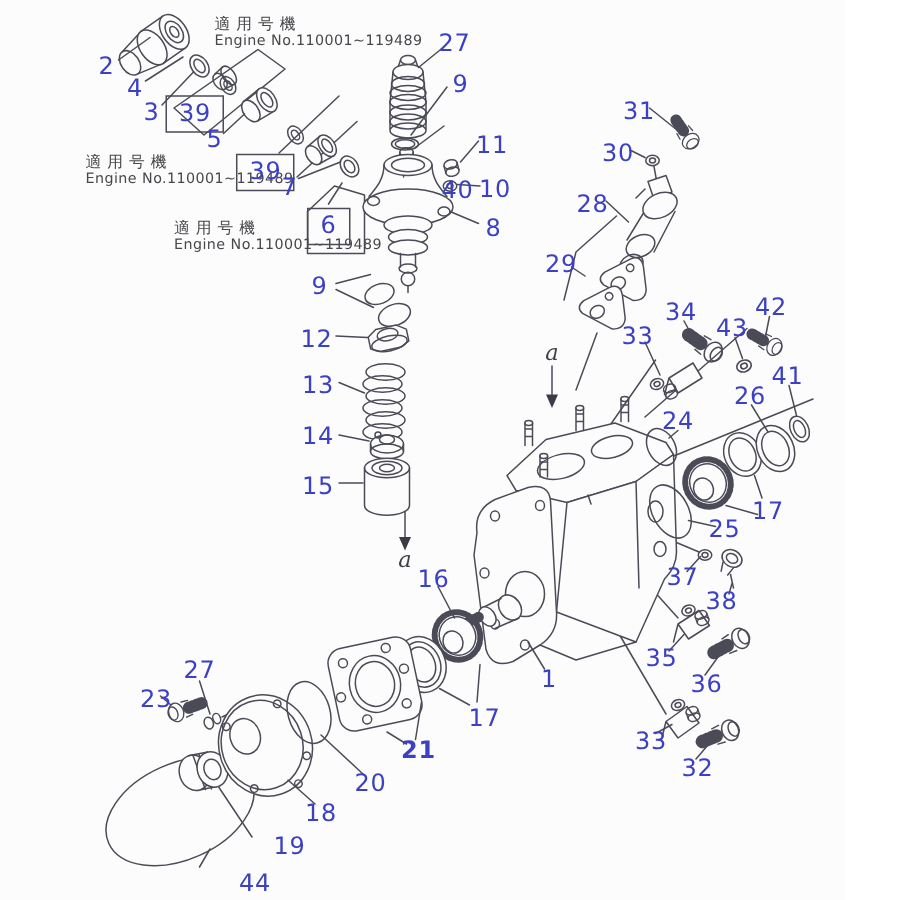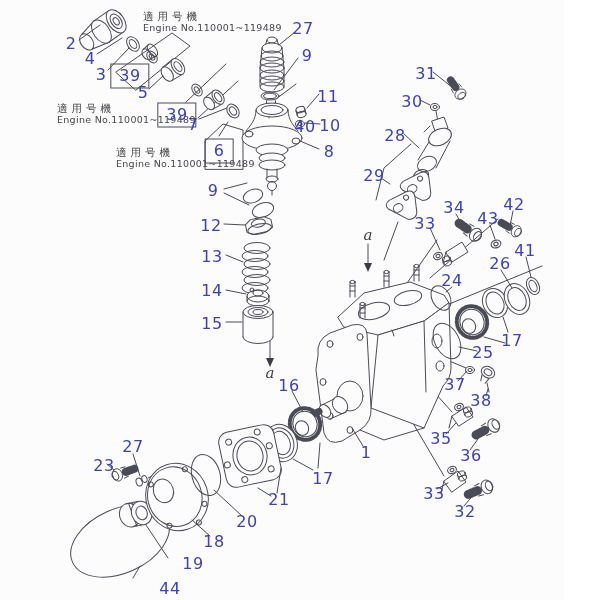--- a/index.html
+++ b/index.html
@@ -395,21 +395,21 @@
       <span class="callout" style="left: 481px; top: 401px;">38</span>
       <span class="callout" style="left: 441px; top: 439px;">35</span>
       <span class="callout" style="left: 471px; top: 456px;">36</span>
       <span class="callout" style="left: 434px; top: 494px;">33</span>
       <span class="callout" style="left: 465px; top: 512px;">32</span>
       <span class="callout" style="left: 289px; top: 386px;">16</span>
       <span class="callout" style="left: 366px; top: 453px;">1</span>
       <span class="callout" style="left: 323px; top: 479px;">17</span>
       <span class="callout" style="left: 133px; top: 447px;">27</span>
       <span class="callout" style="left: 104px; top: 466px;">23</span>
-      <span class="callout" style="left: 279px; top: 500px;">21</span>
+      <span class="callout" style="left: 279px; top: 500px; font-weight: bold;">21</span>
       <span class="callout" style="left: 247px; top: 522px;">20</span>
       <span class="callout" style="left: 214px; top: 542px;">18</span>
       <span class="callout" style="left: 173px; top: 564px; margin-left: 20px;">19</span>
       <span class="callout" style="left: 130px; top: 589px; margin-left: 40px;">44</span>
     </div>
 <div class="layer" id="letter-layer">
       <span class="ref-letter" style="left: 270px; top: 373px;">a</span>
       <span class="ref-letter" style="left: 368px; top: 235px;">a</span>
     </div>
 

